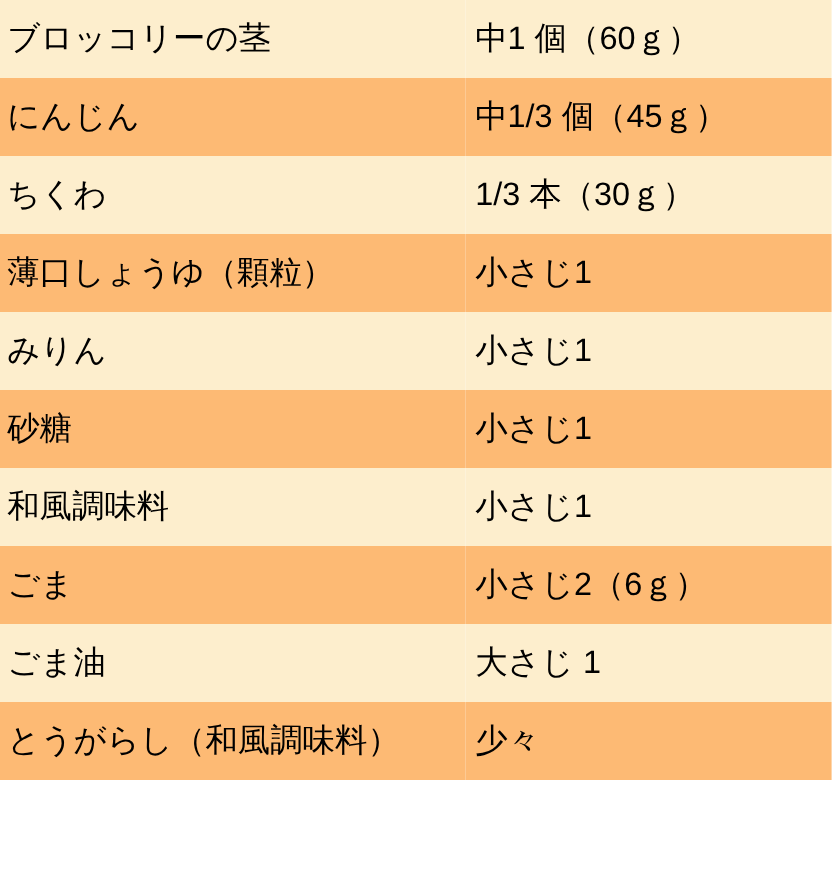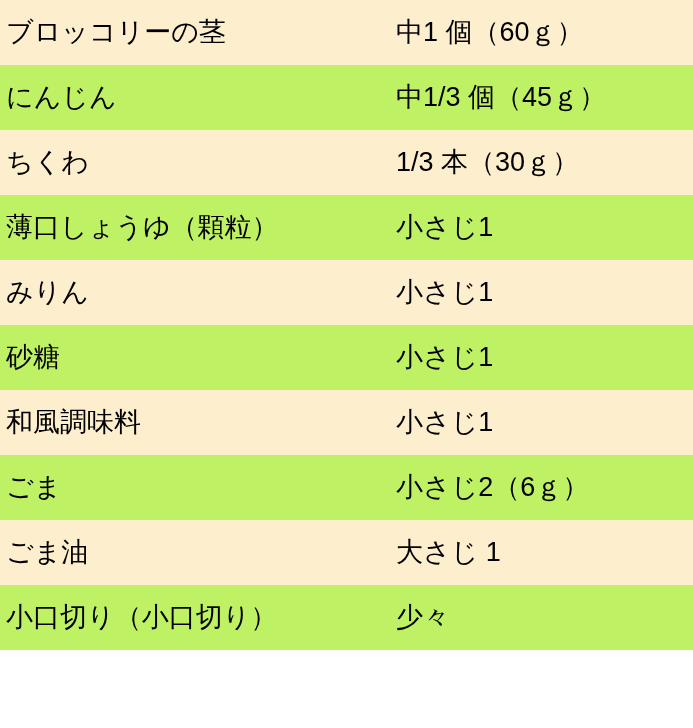--- a/index.html
+++ b/index.html
@@ -44,21 +44,21 @@
     vertical-align: middle;
     white-space: nowrap;
     border: none;
   }
   .col-name { width: 382px; }
   .col-amount { width: 311px; padding-left: 8px !important; }
   tr.shade td {
     background: #fdeecd;
   }
   tr.plain td {
-    background: #bef264;
+    background: #fdba74;
   }
 </style>
 </head>
 <body>
 
 <div class="page">
 
 
   <table class="ingredients-table">
     <tbody>
@@ -102,20 +102,20 @@
         <td class="col-name">ごま</td>
         <td class="col-amount">小さじ2（6ｇ）</td>
       </tr>
 
       <tr class="shade">
         <td class="col-name">ごま油</td>
         <td class="col-amount">大さじ 1</td>
       </tr>
 
       <tr class="plain">
-        <td class="col-name">小口切り（小口切り）</td>
+        <td class="col-name">とうがらし（和風調味料）</td>
         <td class="col-amount">少々</td>
       </tr>
 
     </tbody>
   </table>
 
 </div>
 
 </body></html>

